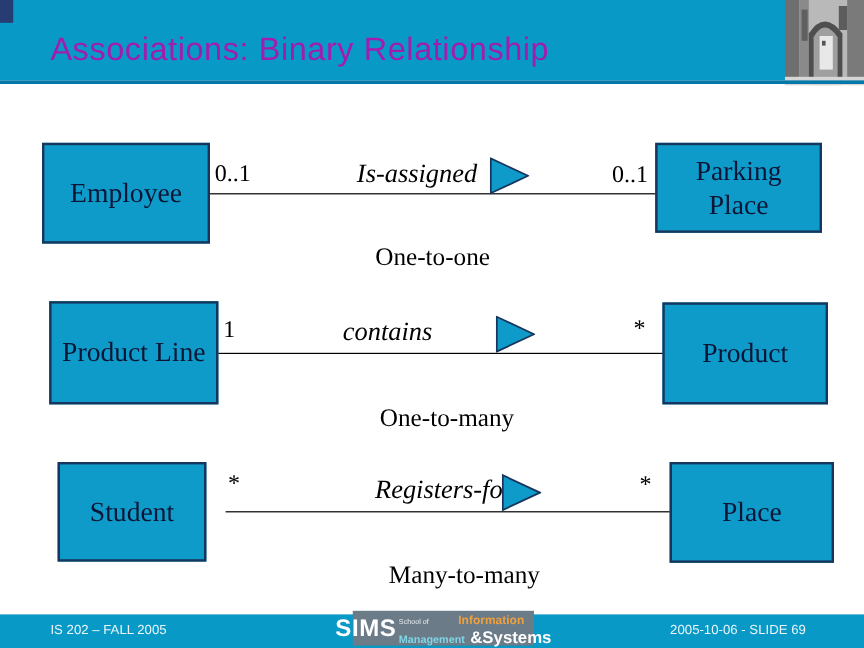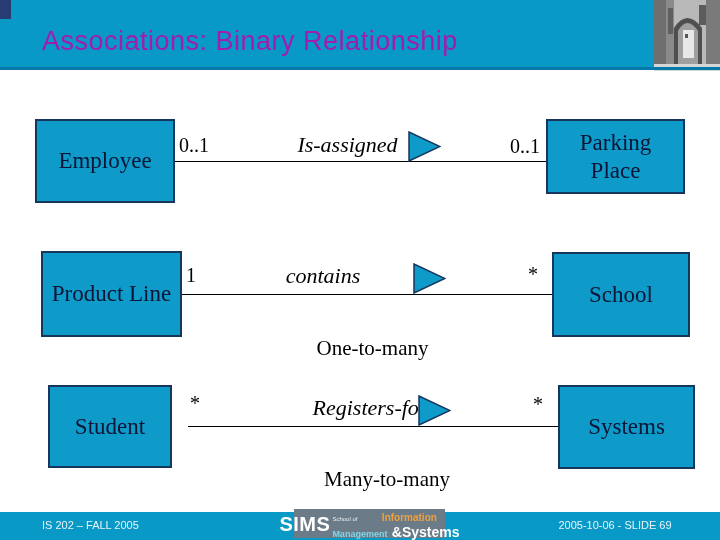--- a/index.html
+++ b/index.html
@@ -115,48 +115,49 @@
   </div>
   <div id="r1-mult-left" class="mult">0..1</div>
   <div id="r1-assoc" class="assoc-label">Is-assigned</div>
   <svg id="r1-tri" class="tri" viewBox="0 0 33 31">
     <polygon points="1,1 1,30 32,15.5" fill="#0f9bc9" stroke="#17365d" stroke-width="1.5"></polygon>
   </svg>
   <div id="r1-mult-right" class="mult right">0..1</div>
   <div id="r1-box-right" class="entity-box">
     <span>Parking Place</span>
   </div>
+  <div id="r1-caption" class="caption">One-to-one</div>
 
   <div id="r2-line" class="assoc-line"></div>
   <div id="r2-box-left" class="entity-box">
     <span>Product Line</span>
   </div>
   <div id="r2-mult-left" class="mult">1</div>
   <div id="r2-assoc" class="assoc-label">contains</div>
   <svg id="r2-tri" class="tri" viewBox="0 0 33 31">
     <polygon points="1,1 1,30 32,15.5" fill="#0f9bc9" stroke="#17365d" stroke-width="1.5"></polygon>
   </svg>
   <div id="r2-mult-right" class="mult right">*</div>
   <div id="r2-box-right" class="entity-box">
-    <span>School</span>
+    <span>Product</span>
   </div>
   <div id="r2-caption" class="caption">One-to-many</div>
 
   <div id="r3-line" class="assoc-line"></div>
   <div id="r3-box-left" class="entity-box">
     <span>Student</span>
   </div>
   <div id="r3-mult-left" class="mult">*</div>
   <div id="r3-assoc" class="assoc-label">Registers-for</div>
   <svg id="r3-tri" class="tri" viewBox="0 0 33 31">
     <polygon points="1,1 1,30 32,15.5" fill="#0f9bc9" stroke="#17365d" stroke-width="1.5"></polygon>
   </svg>
   <div id="r3-mult-right" class="mult right">*</div>
   <div id="r3-box-right" class="entity-box">
-    <span>Systems</span>
+    <span>Place</span>
   </div>
   <div id="r3-caption" class="caption">Many-to-many</div>
 
   <div id="footer"></div>
   <div id="footer-left" class="footer-text">IS 202 – FALL 2005</div>
   <div id="footer-right" class="footer-text">2005-10-06 - SLIDE 69</div>
   <div id="sims-logo">
     <span id="sims-word">SIMS</span>
     <span id="sims-right">
       <span class="logo-line">

